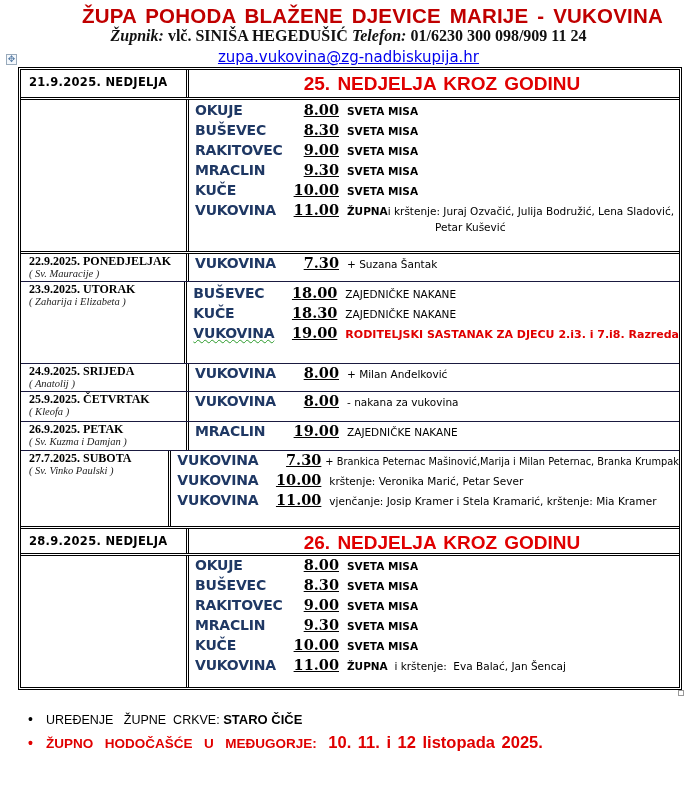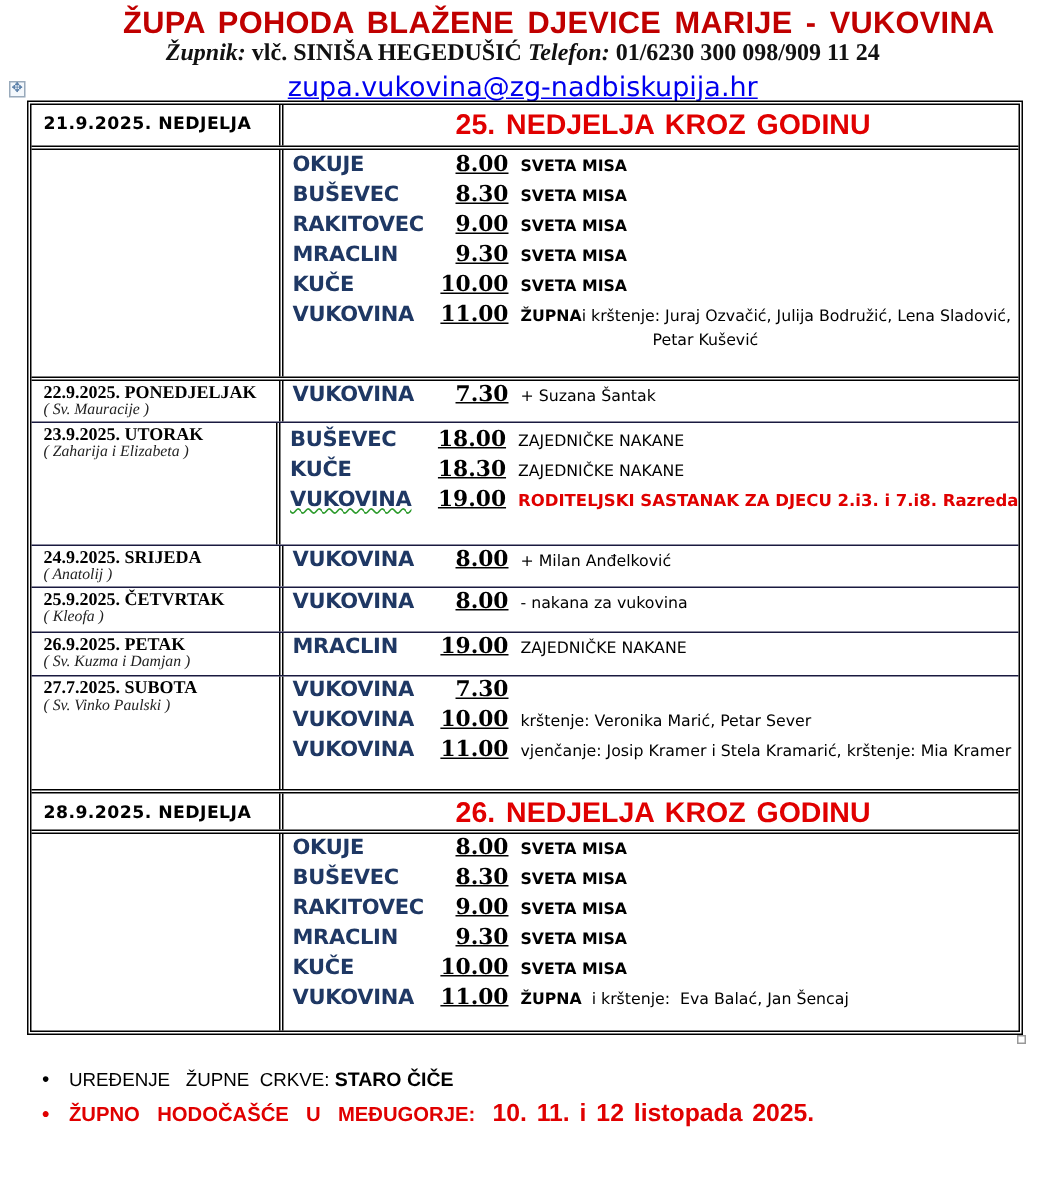--- a/index.html
+++ b/index.html
@@ -11,21 +11,21 @@
       font-family: "Liberation Sans", sans-serif; font-weight: bold;
       font-size: 20.5px; color: #c00000; letter-spacing: 0.2px; word-spacing: 3px; margin-left: 24px;
     }
     .subtitle {
       position: absolute; left: 0; top: 27px; width: 697px; text-align: center;
       font-family: "Liberation Serif", serif; font-weight: bold; font-size: 16px; color: #111;
     }
     .subtitle i { font-style: italic; }
     .email {
       position: absolute; left: 0; top: 48px; width: 697px; text-align: center;
-      font-family: "DejaVu Sans", sans-serif; font-size: 18px; color: #0000ee; text-decoration: underline;
+      font-family: "DejaVu Sans", sans-serif; font-size: 15px; color: #0000ee; text-decoration: underline;
     }
     .move-handle {
       position: absolute; left: 6px; top: 54px; width: 11px; height: 11px;
       border: 1px solid #9ab; background: #f4f8fc; font-size: 9px; line-height: 9px;
       text-align: center; color: #5a7fa8;
     }
     .resize-handle {
       position: absolute; left: 678px; top: 690px; width: 6px; height: 6px;
       border: 1px solid #999; background: #fff;
     }
@@ -215,20 +215,21 @@
 
   <div class="row" style="height:76px;">
     <div class="cell-left">
       <div class="date-serif">27.7.2025.  SUBOTA</div>
       <div class="saint">( Sv. Vinko Paulski )</div>
     </div>
     <div class="cell-right">
       <div class="line">
           <span class="place">VUKOVINA</span>
           <span class="time" style="margin-right:4px;">7.30</span>
+          <span class="note" style="font-size:9.8px;">+ Brankica Peternac Mašinović,Marija i Milan Peternac, Branka Krumpak</span>
         </div>
       <div class="line">
           <span class="place">VUKOVINA</span>
           <span class="time">10.00</span>
           <span class="note">krštenje: Veronika Marić, Petar Sever</span>
         </div>
       <div class="line">
           <span class="place">VUKOVINA</span>
           <span class="time">11.00</span>
           <span class="note">vjenčanje: Josip Kramer i Stela Kramarić,  krštenje:  Mia Kramer</span>

